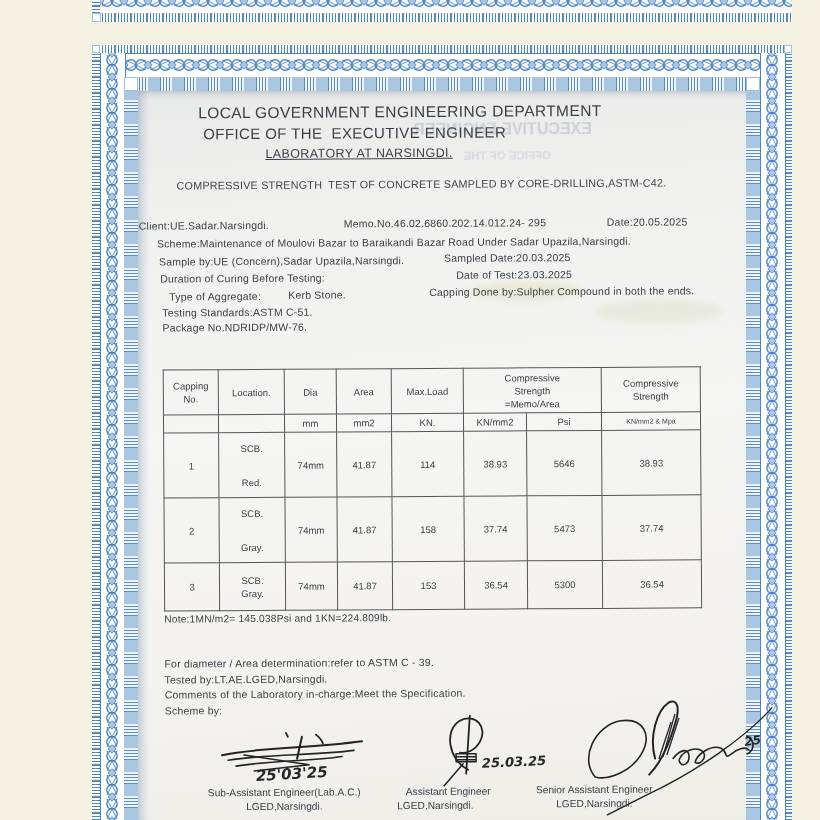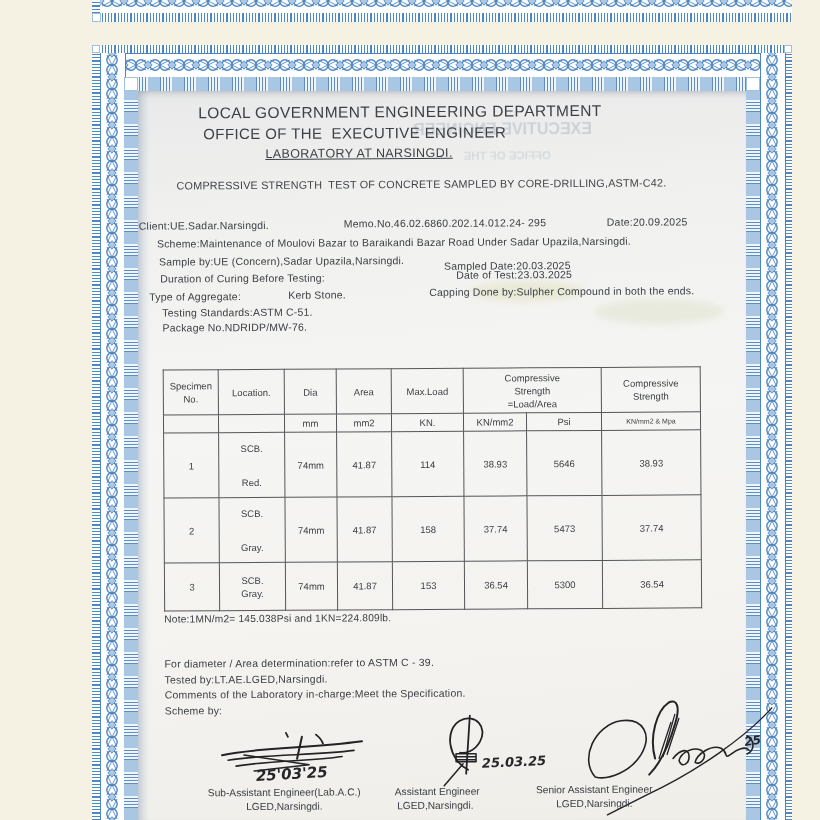--- a/index.html
+++ b/index.html
@@ -184,66 +184,66 @@
     <div class="blob" style="left:470px;top:282px;width:115px;height:20px;background:rgba(225,226,195,.55)"></div>
     <div class="blob" style="left:595px;top:300px;width:130px;height:26px;background:rgba(222,224,200,.45)"></div>
 
     <div class="t h1" style="left:200px;top:103px">LOCAL GOVERNMENT ENGINEERING DEPARTMENT</div>
     <div class="t h2" style="left:205px;top:124px">OFFICE OF THE  EXECUTIVE ENGINEER</div>
     <div class="t h3" style="left:267px;top:146px">LABORATORY AT NARSINGDI.</div>
     <div class="t title" style="left:178px;top:178px">COMPRESSIVE STRENGTH  TEST OF CONCRETE SAMPLED BY CORE-DRILLING,ASTM-C42.</div>
 
     <div class="t body-line" style="left:140px;top:218px">Client:UE.Sadar.Narsingdi.</div>
     <div class="t body-line" style="left:345px;top:217px">Memo.No.46.02.6860.202.14.012.24- 295</div>
-    <div class="t body-line" style="left:608px;top:217px">Date:20.09.2025</div>
+    <div class="t body-line" style="left:608px;top:217px">Date:20.05.2025</div>
     <div class="t body-line" style="left:158px;top:236px">Scheme:Maintenance of Moulovi Bazar to Baraikandi Bazar Road Under Sadar Upazila,Narsingdi.</div>
     <div class="t body-line" style="left:160px;top:254px">Sample by:UE (Concern),Sadar Upazila,Narsingdi.</div>
-    <div class="t body-line" style="left:445px;top:260px">Sampled Date:20.03.2025</div>
+    <div class="t body-line" style="left:445px;top:252px">Sampled Date:20.03.2025</div>
     <div class="t body-line" style="left:161px;top:271px">Duration of Curing Before Testing:</div>
     <div class="t body-line" style="left:457px;top:269px">Date of Test:23.03.2025</div>
-    <div class="t body-line" style="left:150px;top:289px">Type of Aggregate:</div>
+    <div class="t body-line" style="left:170px;top:289px">Type of Aggregate:</div>
     <div class="t body-line" style="left:289px;top:288px">Kerb Stone.</div>
     <div class="t body-line" style="left:430px;top:286px">Capping Done by:Sulpher Compound in both the ends.</div>
     <div class="t body-line" style="left:163px;top:305px">Testing Standards:ASTM C-51.</div>
     <div class="t body-line" style="left:163px;top:320px">Package No.NDRIDP/MW-76.</div>
 
     <div class="dtable-wrap">
       <table class="dtable">
         <colgroup>
           <col style="width:55px">
             <col style="width:66px">
             <col style="width:52px">
             <col style="width:55px">
           <col style="width:72px">
             <col style="width:63px">
             <col style="width:75px">
             <col style="width:99px">
         </colgroup>
         <tbody>
         <tr class="hrow">
           <td>
-                <div>Specimen</div>
+                <div>Capping</div>
                 <div>No.</div>
               </td>
           <td>
                 <div>Location.</div>
               </td>
           <td>
                 <div>Dia</div>
               </td>
           <td>
                 <div>Area</div>
               </td>
           <td>
                 <div>Max.Load</div>
               </td>
           <td colspan="2">
             <div>Compressive</div>
                 <div>Strength</div>
-                <div>=Load/Area</div>
+                <div>=Memo/Area</div>
           </td>
           <td>
             <div>Compressive</div>
                 <div>Strength</div>
           </td>
         </tr>
         <tr class="urow">
           <td></td>
           <td></td>
           <td>mm</td>
@@ -325,18 +325,18 @@
       <path d="M78 62 C 72 40, 80 14, 92 6 C 100 2, 104 10, 98 28 C 92 48, 84 66, 72 78" stroke-width="2"></path>
       <path d="M86 60 L98 18 M90 58 L102 22 M82 62 L94 26" stroke-width="1.3"></path>
       <path d="M96 62 C 104 52, 112 52, 112 60 C 112 68, 104 72, 102 64 C 104 56, 116 50, 124 54 C 132 58, 124 70, 118 66 C 120 58, 134 48, 144 52 C 152 56, 146 64, 154 58 C 160 53, 168 50, 172 54" stroke-width="1.6"></path>
       <path d="M170 40 C 178 44, 178 54, 170 58" stroke-width="1.6"></path>
       <path d="M195 12 C 170 40, 120 75, 70 98 L30 118" stroke-width="1.4"></path>
       <text class="hand" x="168" y="50" font-size="12" transform="rotate(-8 168 50)">25</text>
     </svg>
 
     <div class="sig-label" style="left:182px;top:786px;width:200px">Sub-Assistant Engineer(Lab.A.C.)</div>
     <div class="sig-label" style="left:182px;top:800px;width:200px">LGED,Narsingdi.</div>
-    <div class="sig-label" style="left:355px;top:786px;width:160px">Assistant Engineer</div>
+    <div class="sig-label" style="left:366px;top:786px;width:160px">Assistant Engineer</div>
     <div class="sig-label" style="left:353px;top:800px;width:160px">LGED,Narsingdi.</div>
     <div class="sig-label" style="left:502px;top:785px;width:180px">Senior Assistant Engineer</div>
     <div class="sig-label" style="left:502px;top:799px;width:180px">LGED,Narsingdi.</div>
   </div>
 </div>
 
 </body></html>

